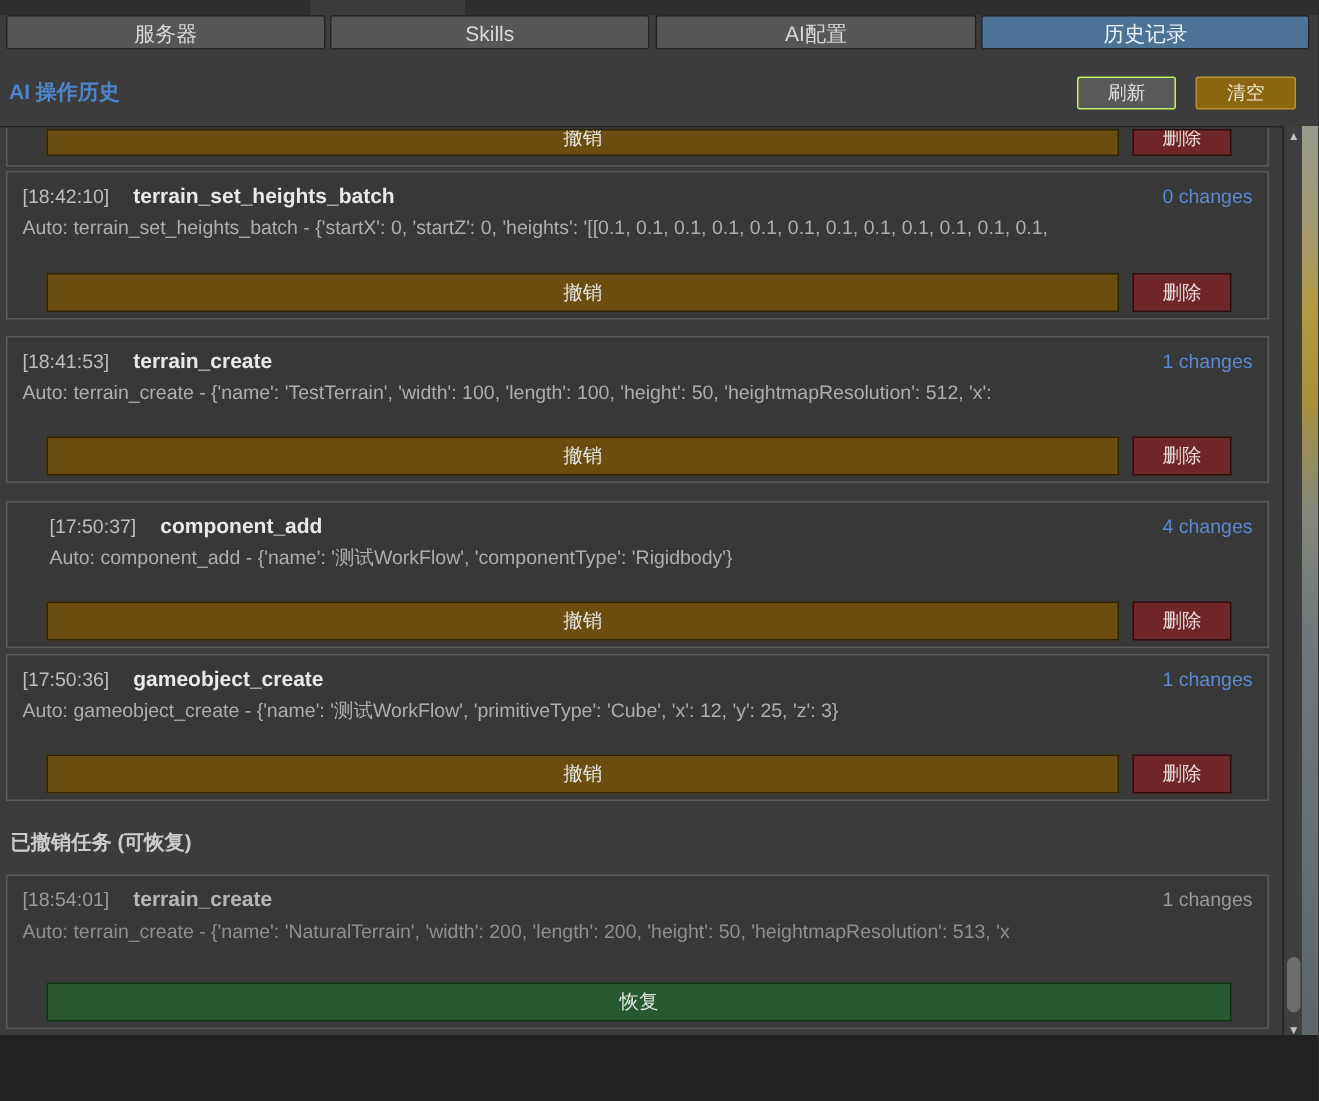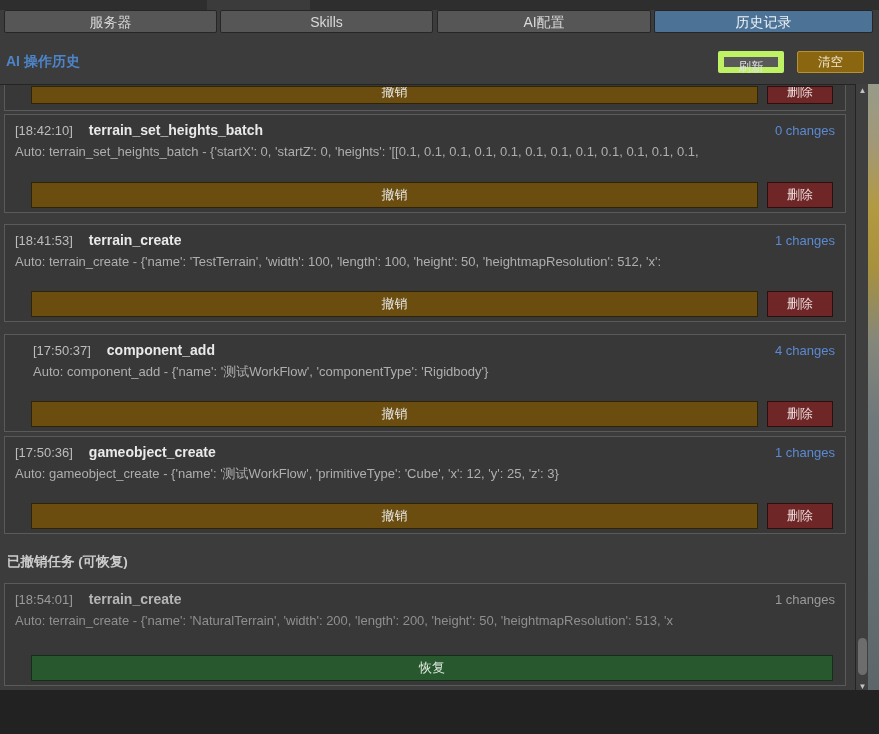--- a/index.html
+++ b/index.html
@@ -18,36 +18,36 @@
        box-sizing:border-box;border-radius:2px;cursor:pointer;}
   .tab.selected{background:#4c7296;color:#eef3f8;}
   .tab.t0{left:4px;width:213px;}
   .tab.t1{left:220px;width:213px;}
   .tab.t2{left:437px;width:214px;}
   .tab.t3{left:654px;width:219px;}
   
   .panel-title{position:absolute;left:6px;top:53px;font-size:14px;font-weight:bold;color:#4e84c9;}
   .hbtn{position:absolute;top:51px;height:22px;box-sizing:border-box;font-size:12.5px;
         text-align:center;line-height:20px;border-radius:2px;cursor:pointer;}
-  .refresh-btn{left:718px;width:66px;background:#595959;border:6px solid #bef264;color:#e2e2e2;}
+  .refresh-btn{left:718px;width:66px;background:#595959;border:1px solid #bef264;color:#e2e2e2;}
   .clear-btn{left:797px;width:67px;background:#8a6610;border:1px solid #b8922d;color:#f0e6cf;}
   
   .scroll-area{position:absolute;left:0;top:84px;width:855px;height:612px;box-sizing:border-box;
                border-top:1px solid #242424;border-bottom:1px solid #242424;
                background:#3c3c3c;overflow:hidden;}
   .entry{position:absolute;left:4px;width:842px;box-sizing:border-box;
          background:#383838;border:1px solid #5a5a5a;padding:7px 10px 4px 10px;}
   .entry-head{display:flex;align-items:baseline;}
   .e-time{font-size:13px;color:#bdbdbd;}
   .e-name{font-size:14px;font-weight:bold;color:#e9e9e9;margin-left:16px;}
   .e-spacer{flex:1;}
   .e-changes{font-size:13px;color:#5b8ad2;cursor:pointer;}
   .e-desc{margin-top:6px;font-size:13px;line-height:15px;color:#aeaeae;min-height:30px;
           word-break:break-all;}
-  .e-actions{position:absolute;left:6px;right:12px;bottom:4px;height:26px;display:flex;gap:9px;margin-left:20px;}
+  .e-actions{position:absolute;left:6px;right:24px;bottom:4px;height:26px;display:flex;gap:9px;margin-left:20px;}
   .btn{box-sizing:border-box;text-align:center;font-size:13px;line-height:24px;cursor:pointer;}
   .undo-btn{flex:1;background:#6b4e0f;border:1px solid #2f2406;color:#e6e6e6;}
   .del-btn{width:66px;background:#6f2626;border:1px solid #2e0f0f;color:#eadada;}
   .restore-btn{flex:1;background:#27582e;border:1px solid #123017;color:#dfe8df;}
   
   .entry-partial{position:absolute;left:4px;top:0;width:842px;height:26px;box-sizing:border-box;
                  background:#383838;border:1px solid #5a5a5a;border-top:none;overflow:hidden;}
   .entry-partial .e-actions{top:1px;bottom:auto;height:18px;}
   .entry-partial .btn{overflow:hidden;line-height:14px;}
   .entry-partial .btn span{display:block;margin-top:-2px;}

